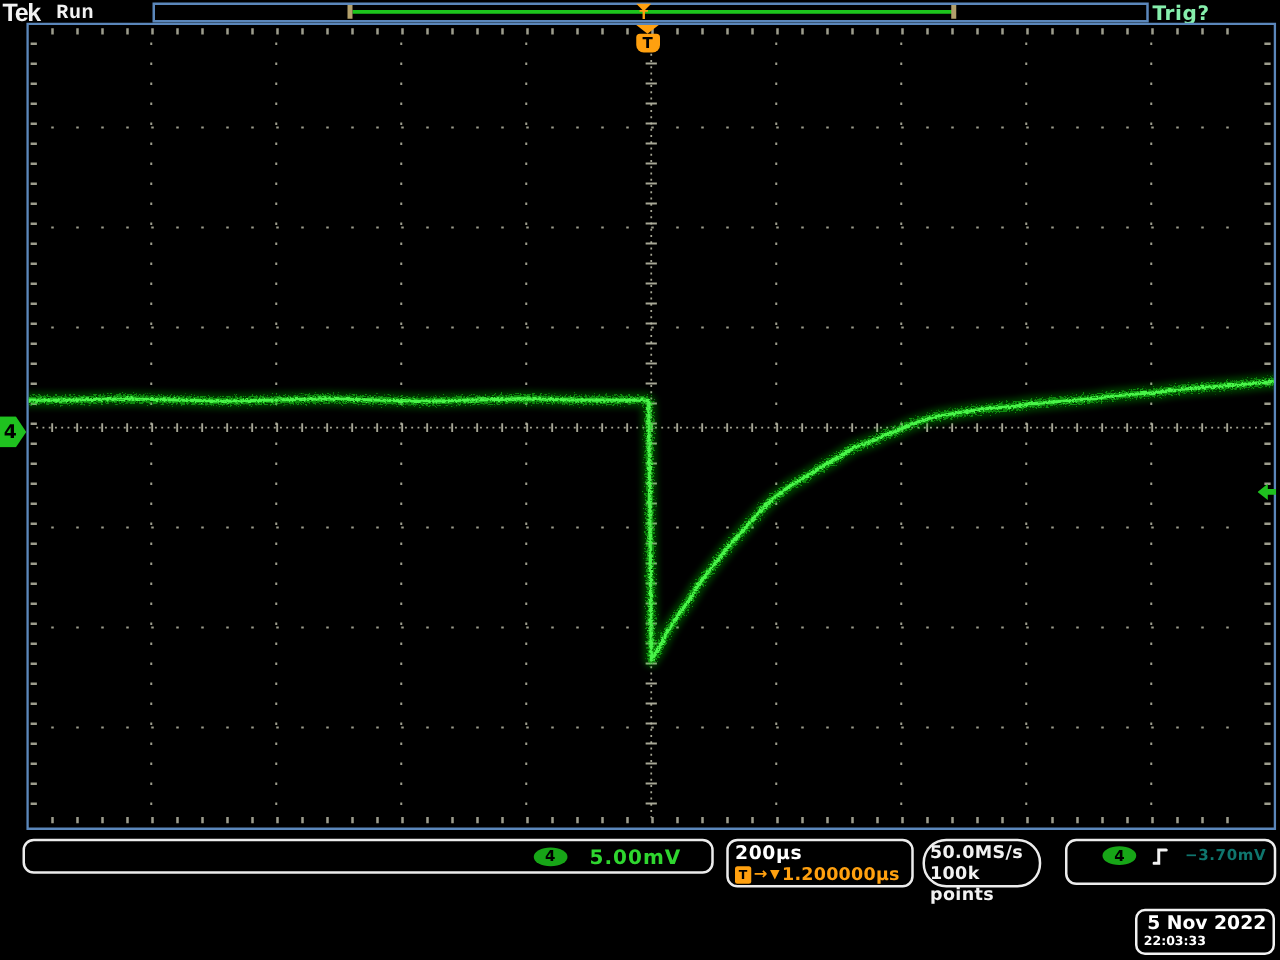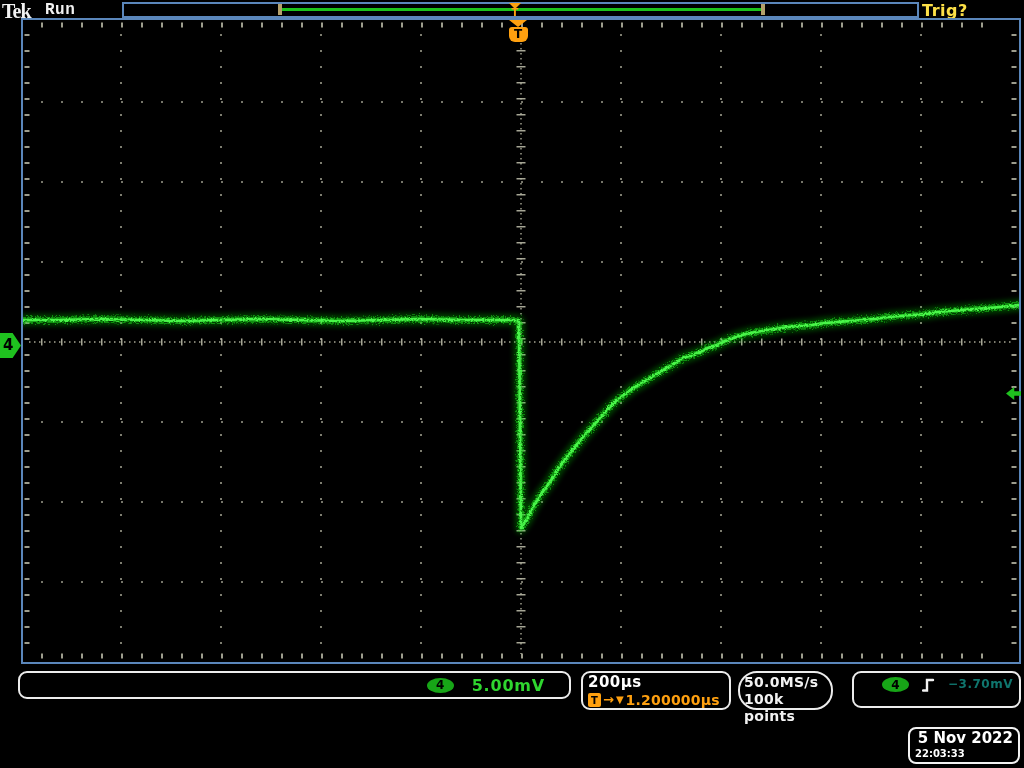--- a/index.html
+++ b/index.html
@@ -2,24 +2,24 @@
 <html><head>
 <meta charset="utf-8">
 <style>
   html,body{margin:0;padding:0;background:#000;}
   #screen{
     position:relative;width:1024px;height:768px;background:#000;overflow:hidden;
     font-family:"DejaVu Sans","Liberation Sans",sans-serif;font-weight:bold;color:#fff;
   }
   .abs{position:absolute;}
   
-  #tek-logo{left:2px;top:0px;font-family:Liberation Serif, serif;
+  #tek-logo{left:2px;top:0px;font-family:Liberation Sans, sans-serif;
     font-size:20px;font-weight:800;letter-spacing:-1px;color:#f2f2f2;}
   #run-status{left:45px;top:1px;font-size:16px;letter-spacing:.5px;color:#f2f2f2;font-family:Liberation Mono, monospace;}
-  #trig-status{left:922px;top:1px;font-size:16px;letter-spacing:.5px;color:#fde047;}
+  #trig-status{left:922px;top:1px;font-size:16px;letter-spacing:.5px;color:#86efac;}
   
   #pos-bar{left:122px;top:2px;width:797px;height:16px;border:2px solid #5b87bb;
     background:#000;box-sizing:border-box;}
   #record-line{left:158px;top:4px;width:480px;height:3px;background:#1cc41c;}
   .bracket{top:0px;width:4px;height:11px;background:#b3a06b;}
   #bracket-left{left:154px;}
   #bracket-right{left:637px;}
   #bar-trig-marker{left:383px;top:-1px;width:16px;text-align:center;}
   #bar-trig-marker .tri{margin:0 auto;width:0;height:0;
     border-left:6px solid transparent;border-right:6px solid transparent;

